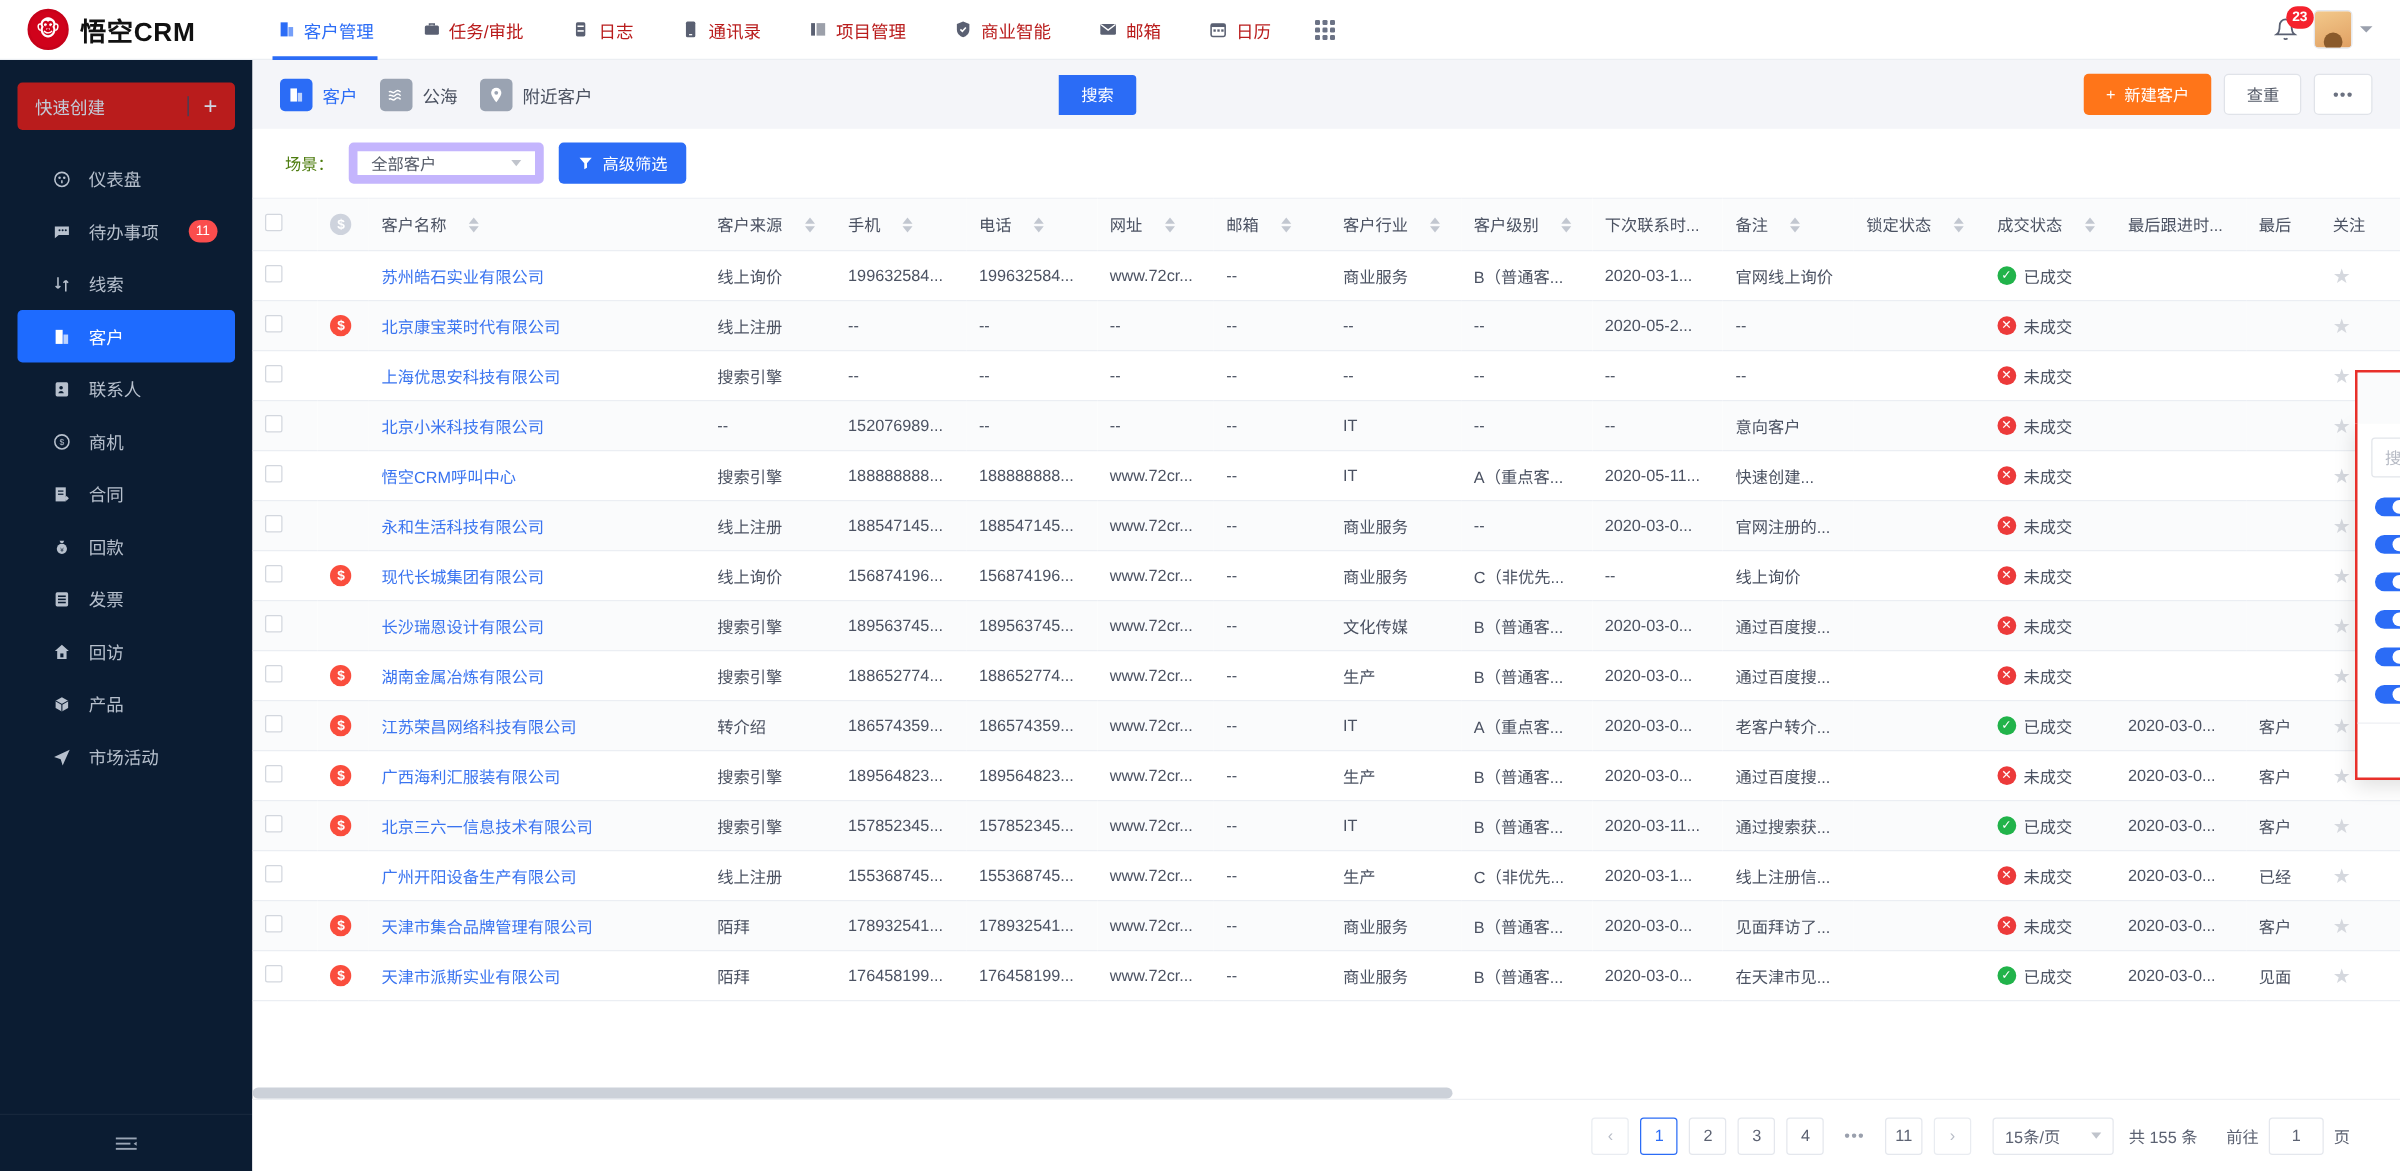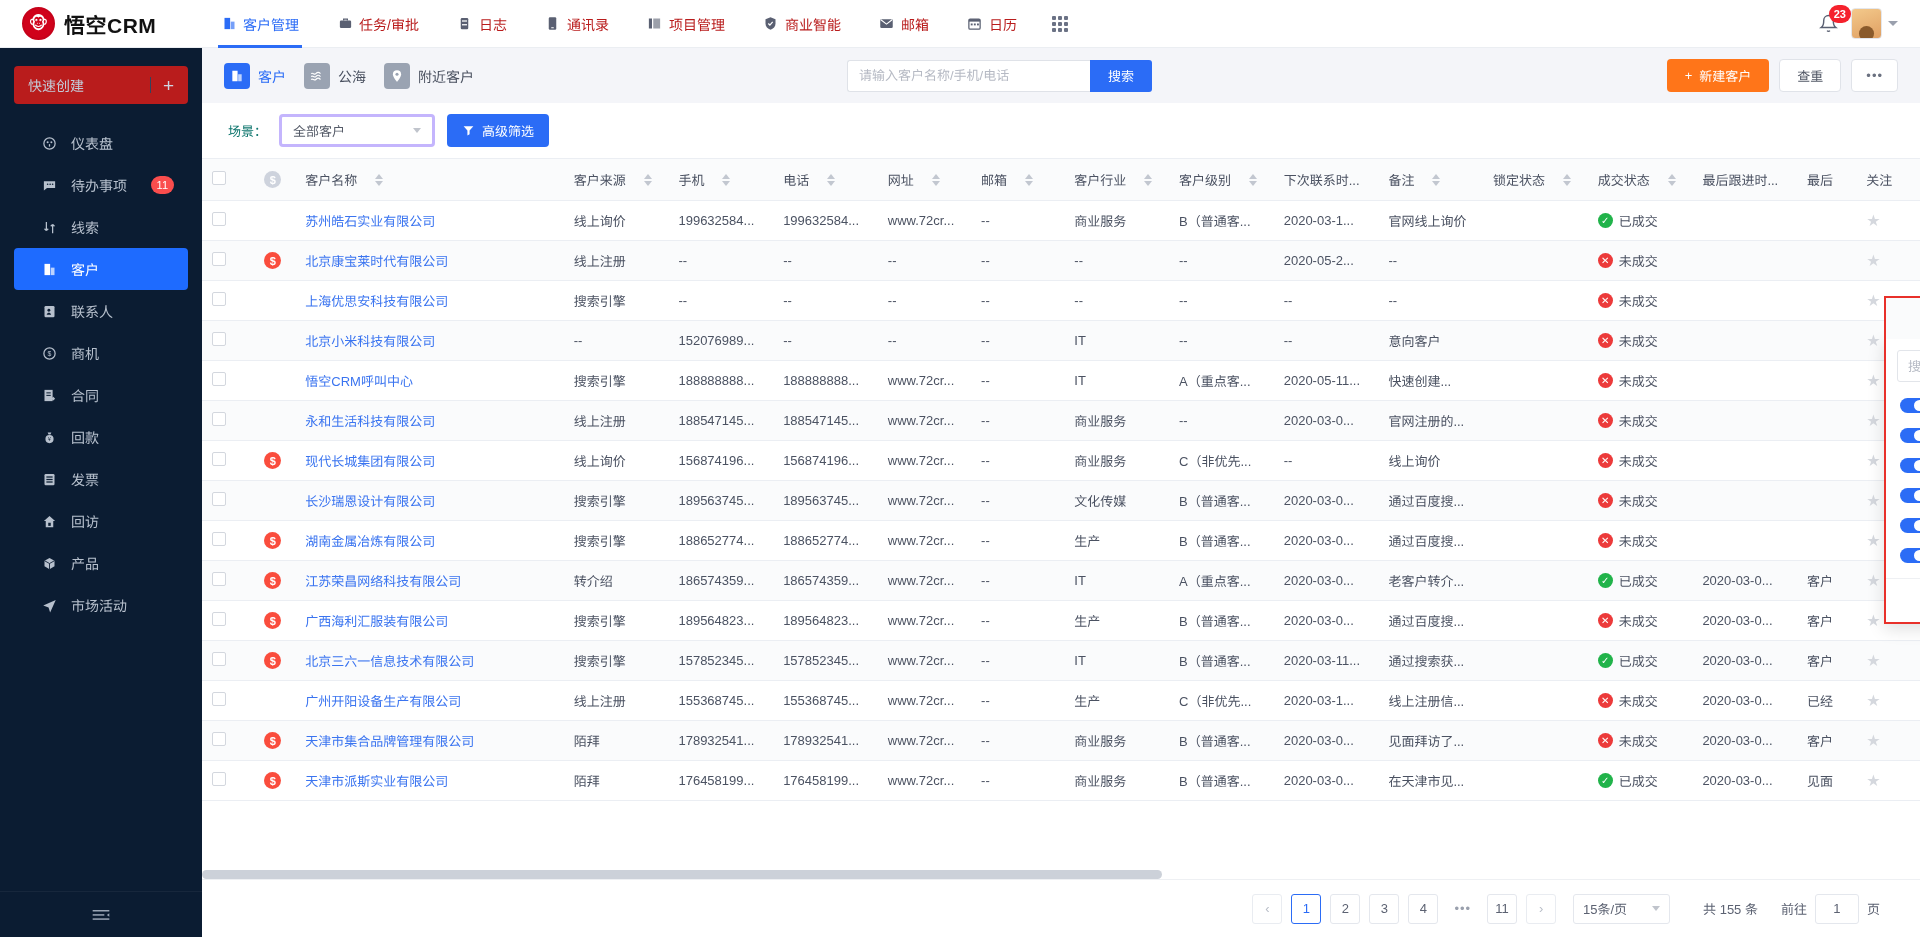--- a/index.html
+++ b/index.html
@@ -121,23 +121,23 @@
     height: 33px; padding: 0 17px; background: #fff; color: #525866; border: 1px solid #e0e3e9;
     border-radius: 4px; font-size: 13px; cursor: pointer; font-family: inherit;
   }
   .btn-plain.dots { padding: 0 14px; letter-spacing: 1px; color: #6b7180; }
 
   .content {
     flex: 1; min-height: 0; background: #fff; margin: 0; display: flex; flex-direction: column; position: relative;
   }
 
   .filterbar { height: 55px; flex: 0 0 55px; display: flex; align-items: center; padding: 0 0 0 26px; gap: 12px; }
-  .filter-label { font-size: 13px; color: #0f766e; }
+  .filter-label { font-size: 13px; color: #4d7c0f; }
   .scene-select {
-    width: 156px; height: 33px; border: 3px solid #c4b5fd; border-radius: 4px; display: flex;
+    width: 156px; height: 33px; border: 7px solid #c4b5fd; border-radius: 4px; display: flex;
     align-items: center; justify-content: space-between; padding: 0 11px; font-size: 13px; color: #555b68; cursor: pointer; background:#fff;
   }
   .chev { width: 0; height: 0; border-left: 4.5px solid transparent; border-right: 4.5px solid transparent; border-top: 5px solid #c0c4cc; }
   .btn-advfilter {
     height: 33px; padding: 0 15px; background: #2b6cf6; color: #fff; border: none; border-radius: 4px;
     font-size: 13px; cursor: pointer; display: flex; align-items: center; gap: 7px; font-family: inherit;
   }
 
   
   .table-scroll { flex: 1; min-height: 0; overflow: hidden; position: relative; }
@@ -218,21 +218,21 @@
     display: flex; align-items: center; justify-content: center; font-size: 13px; color: #5c6272; cursor: pointer;
     padding: 0 7px; font-family: inherit;
   }
   .pg-btn.nav { border-color: #e9ecf1; color: #b8bdc7; }
   .pg-btn.active { border-color: #2b6cf6; color: #2b6cf6; }
   .pg-btn.ellip { border: none; color: #9aa0ad; letter-spacing: 1px; }
   .pg-select {
     width: 97px; height: 30px; border: 1px solid #e4e7ed; border-radius: 3px; display: flex;
     align-items: center; justify-content: space-between; padding: 0 9px; font-size: 13px; color: #5c6272; cursor: pointer; margin-left: 8px;
   }
-  .pg-total { font-size: 13px; color: #5c6272; margin-left: 24px; }
+  .pg-total { font-size: 13px; color: #5c6272; margin-left: 3px; }
   .pg-goto { font-size: 13px; color: #5c6272; margin-left: 14px; display: flex; align-items: center; gap: 8px; }
   .pg-goto input {
     width: 44px; height: 30px; border: 1px solid #e4e7ed; border-radius: 3px; text-align: center;
     font-size: 13px; color: #5c6272; outline: none; font-family: inherit;
   }
   .hscroll {
     position: absolute; left: 0; bottom: 0; height: 9px; width: 100%; background: transparent;
   }
   .hscroll .thumb { height: 9px; width: 960px; background: #ccd1d9; border-radius: 5px; }
 </style>
@@ -521,21 +521,20 @@
                 <svg width="14" height="14" viewBox="0 0 24 24">
                   <path d="M12 2a7 7 0 017 7c0 5-7 13-7 13S5 14 5 9a7 7 0 017-7z" fill="#fff"></path>
                   <circle cx="12" cy="9" r="2.6" fill="#9aa3b2"></circle>
                 </svg>
               </span>
               <span>附近客户</span>
             </div>
           </div>
 
         <div class="search-wrap">
-          <input class="search-input" type="text" placeholder="请输入客户名称/手机/电话" style="">
           <button class="search-btn">搜索</button>
         </div>
 
         <div class="subbar-right">
           <button class="btn-new">
             <span>+</span>
             <span>新建客户</span>
           </button>
           <button class="btn-plain">查重</button>
           <button class="btn-plain dots">•••</button>

